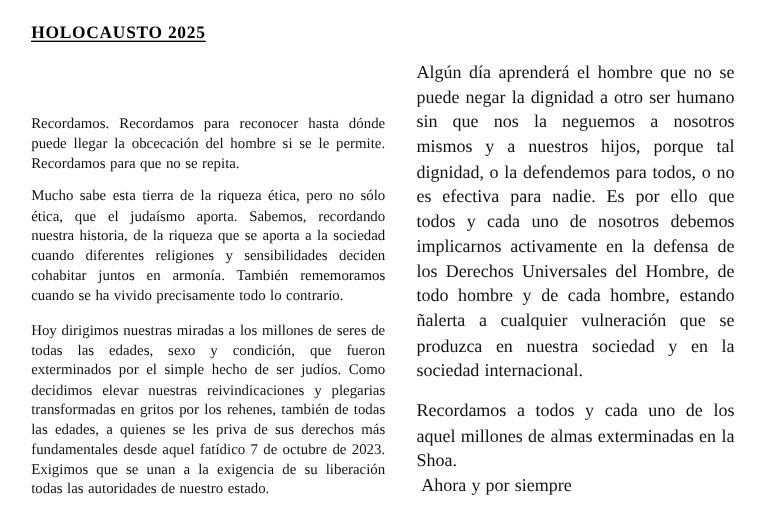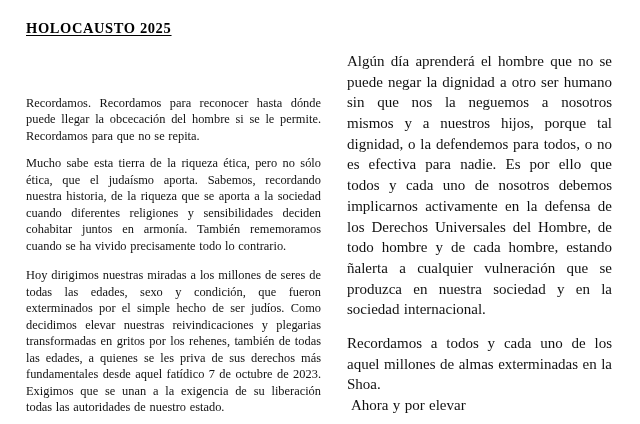--- a/index.html
+++ b/index.html
@@ -83,18 +83,18 @@
     <div class="col col-left">
       <p class="para">Recordamos.  Recordamos para reconocer hasta dónde puede llegar la obcecación del hombre si se le permite.  Recordamos para que no se repita.</p>
       <p class="para">Mucho sabe esta tierra de la riqueza ética, pero no sólo ética, que el judaísmo aporta.   Sabemos, recordando nuestra historia, de la riqueza que se aporta a la sociedad cuando diferentes religiones y sensibilidades deciden cohabitar juntos en armonía.   También rememoramos cuando se ha vivido precisamente todo lo contrario.</p>
       <p class="para">Hoy dirigimos nuestras miradas a los millones de seres de todas las edades, sexo y condición, que fueron exterminados por el simple hecho de ser judíos.    Como decidimos elevar nuestras reivindicaciones y plegarias transformadas en gritos por los rehenes, también de todas las edades, a quienes se les priva de sus derechos más fundamentales desde aquel fatídico 7 de octubre de 2023.   Exigimos que se unan a la exigencia de su liberación todas las autoridades de nuestro estado.</p>
     </div>
 
     <div class="col col-right">
       <p class="para">Algún día aprenderá el hombre que no se puede negar la dignidad a otro ser humano sin que nos la neguemos a nosotros mismos y a nuestros hijos, porque tal dignidad, o la defendemos para todos, o no es efectiva para nadie.  Es por ello que todos y cada uno de nosotros debemos implicarnos activamente en la defensa de los Derechos Universales del Hombre, de todo hombre y de cada hombre, estando ñalerta a cualquier vulneración que se produzca en nuestra sociedad y en la sociedad internacional.</p>
       <p class="para">
         <span>Recordamos a todos y cada uno de los aquel millones de almas exterminadas en la Shoa.</span>
-        <span class="last-line">Ahora y por elevar</span>
+        <span class="last-line">Ahora y por siempre</span>
       </p>
     </div>
 
   </div>
 </div>
 
 </body></html>

